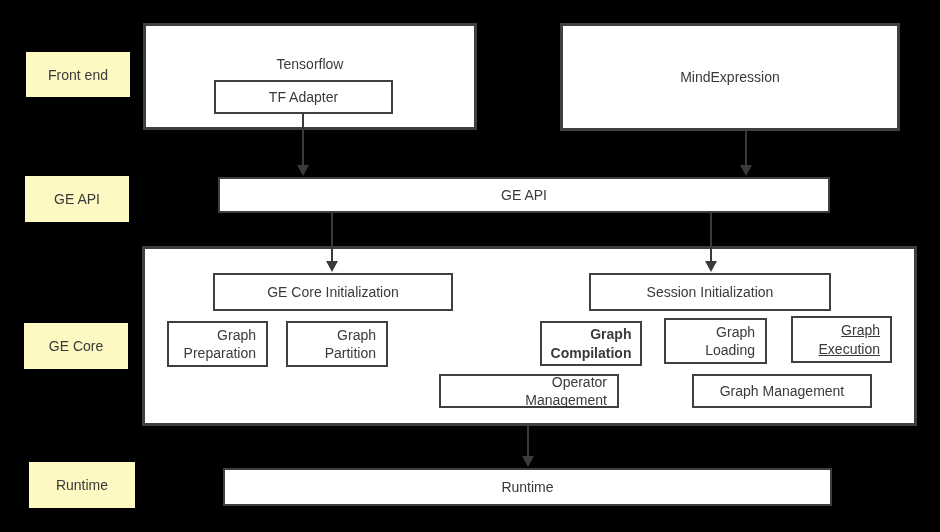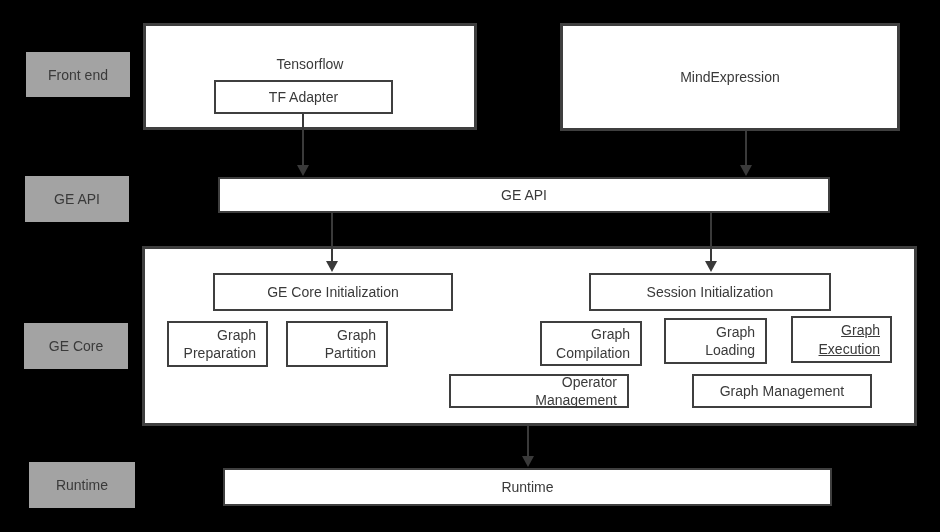--- a/index.html
+++ b/index.html
@@ -12,21 +12,21 @@
     width: 940px;
     height: 532px;
     background: #000000;
     overflow: hidden;
     font-family: "Liberation Sans", "DejaVu Sans", sans-serif;
     font-size: 14px;
     color: #3a3a3a;
   }
   .abs { position: absolute; box-sizing: border-box; }
   .rowlabel {
-    background: #a3a3a3;
+    background: #fef9c3;
     display: flex;
     align-items: center;
     justify-content: center;
     text-align: center;
   }
   .bigbox {
     background: #ffffff;
     border: 3px solid #3f3f3f;
   }
   .bar, .node {
@@ -96,25 +96,25 @@
 
   <div class="abs bar" style="left:218px; top:177px; width:612px; height:36px;">GE API</div>
 
   <div class="abs bigbox" style="left:142px; top:246px; width:775px; height:180px;">
 
     <div class="inner node" style="left:68px; top:24px; width:240px; height:38px;">GE Core Initialization</div>
     <div class="inner node" style="left:444px; top:24px; width:242px; height:38px;">Session Initialization</div>
 
     <div class="inner node" style="left:22px; top:72px; width:101px; height:46px;">Graph Preparation</div>
     <div class="inner node" style="left:141px; top:72px; width:102px; height:46px;padding-left:8px;">Graph Partition</div>
-    <div class="inner node" style="left:395px; top:72px; width:102px; height:45px;">Graph Compilation</div>
+    <div class="inner node" style="left:395px; top:72px; width:102px; height:45px;font-weight:bold;">Graph Compilation</div>
     <div class="inner node" style="left:519px; top:69px; width:103px; height:46px;">Graph Loading</div>
     <div class="inner node" style="left:646px; top:67px; width:101px; height:47px;text-decoration:underline;">Graph Execution</div>
 
-    <div class="inner node" style="left:304px; top:125px; width:180px; height:34px;padding-left:40px;">Operator Management</div>
+    <div class="inner node" style="left:294px; top:125px; width:180px; height:34px;padding-left:40px;">Operator Management</div>
     <div class="inner node" style="left:547px; top:125px; width:180px; height:34px;">Graph Management</div>
   </div>
 
   <div class="abs bar" style="left:223px; top:468px; width:609px; height:38px;">Runtime</div>
 
   <div class="arrow" style="left:297px; top:114px; height:62px;">
     <div class="shaft"></div>
     <div class="head"></div>
   </div>
   <div class="arrow" style="left:740px; top:131px; height:45px;">

